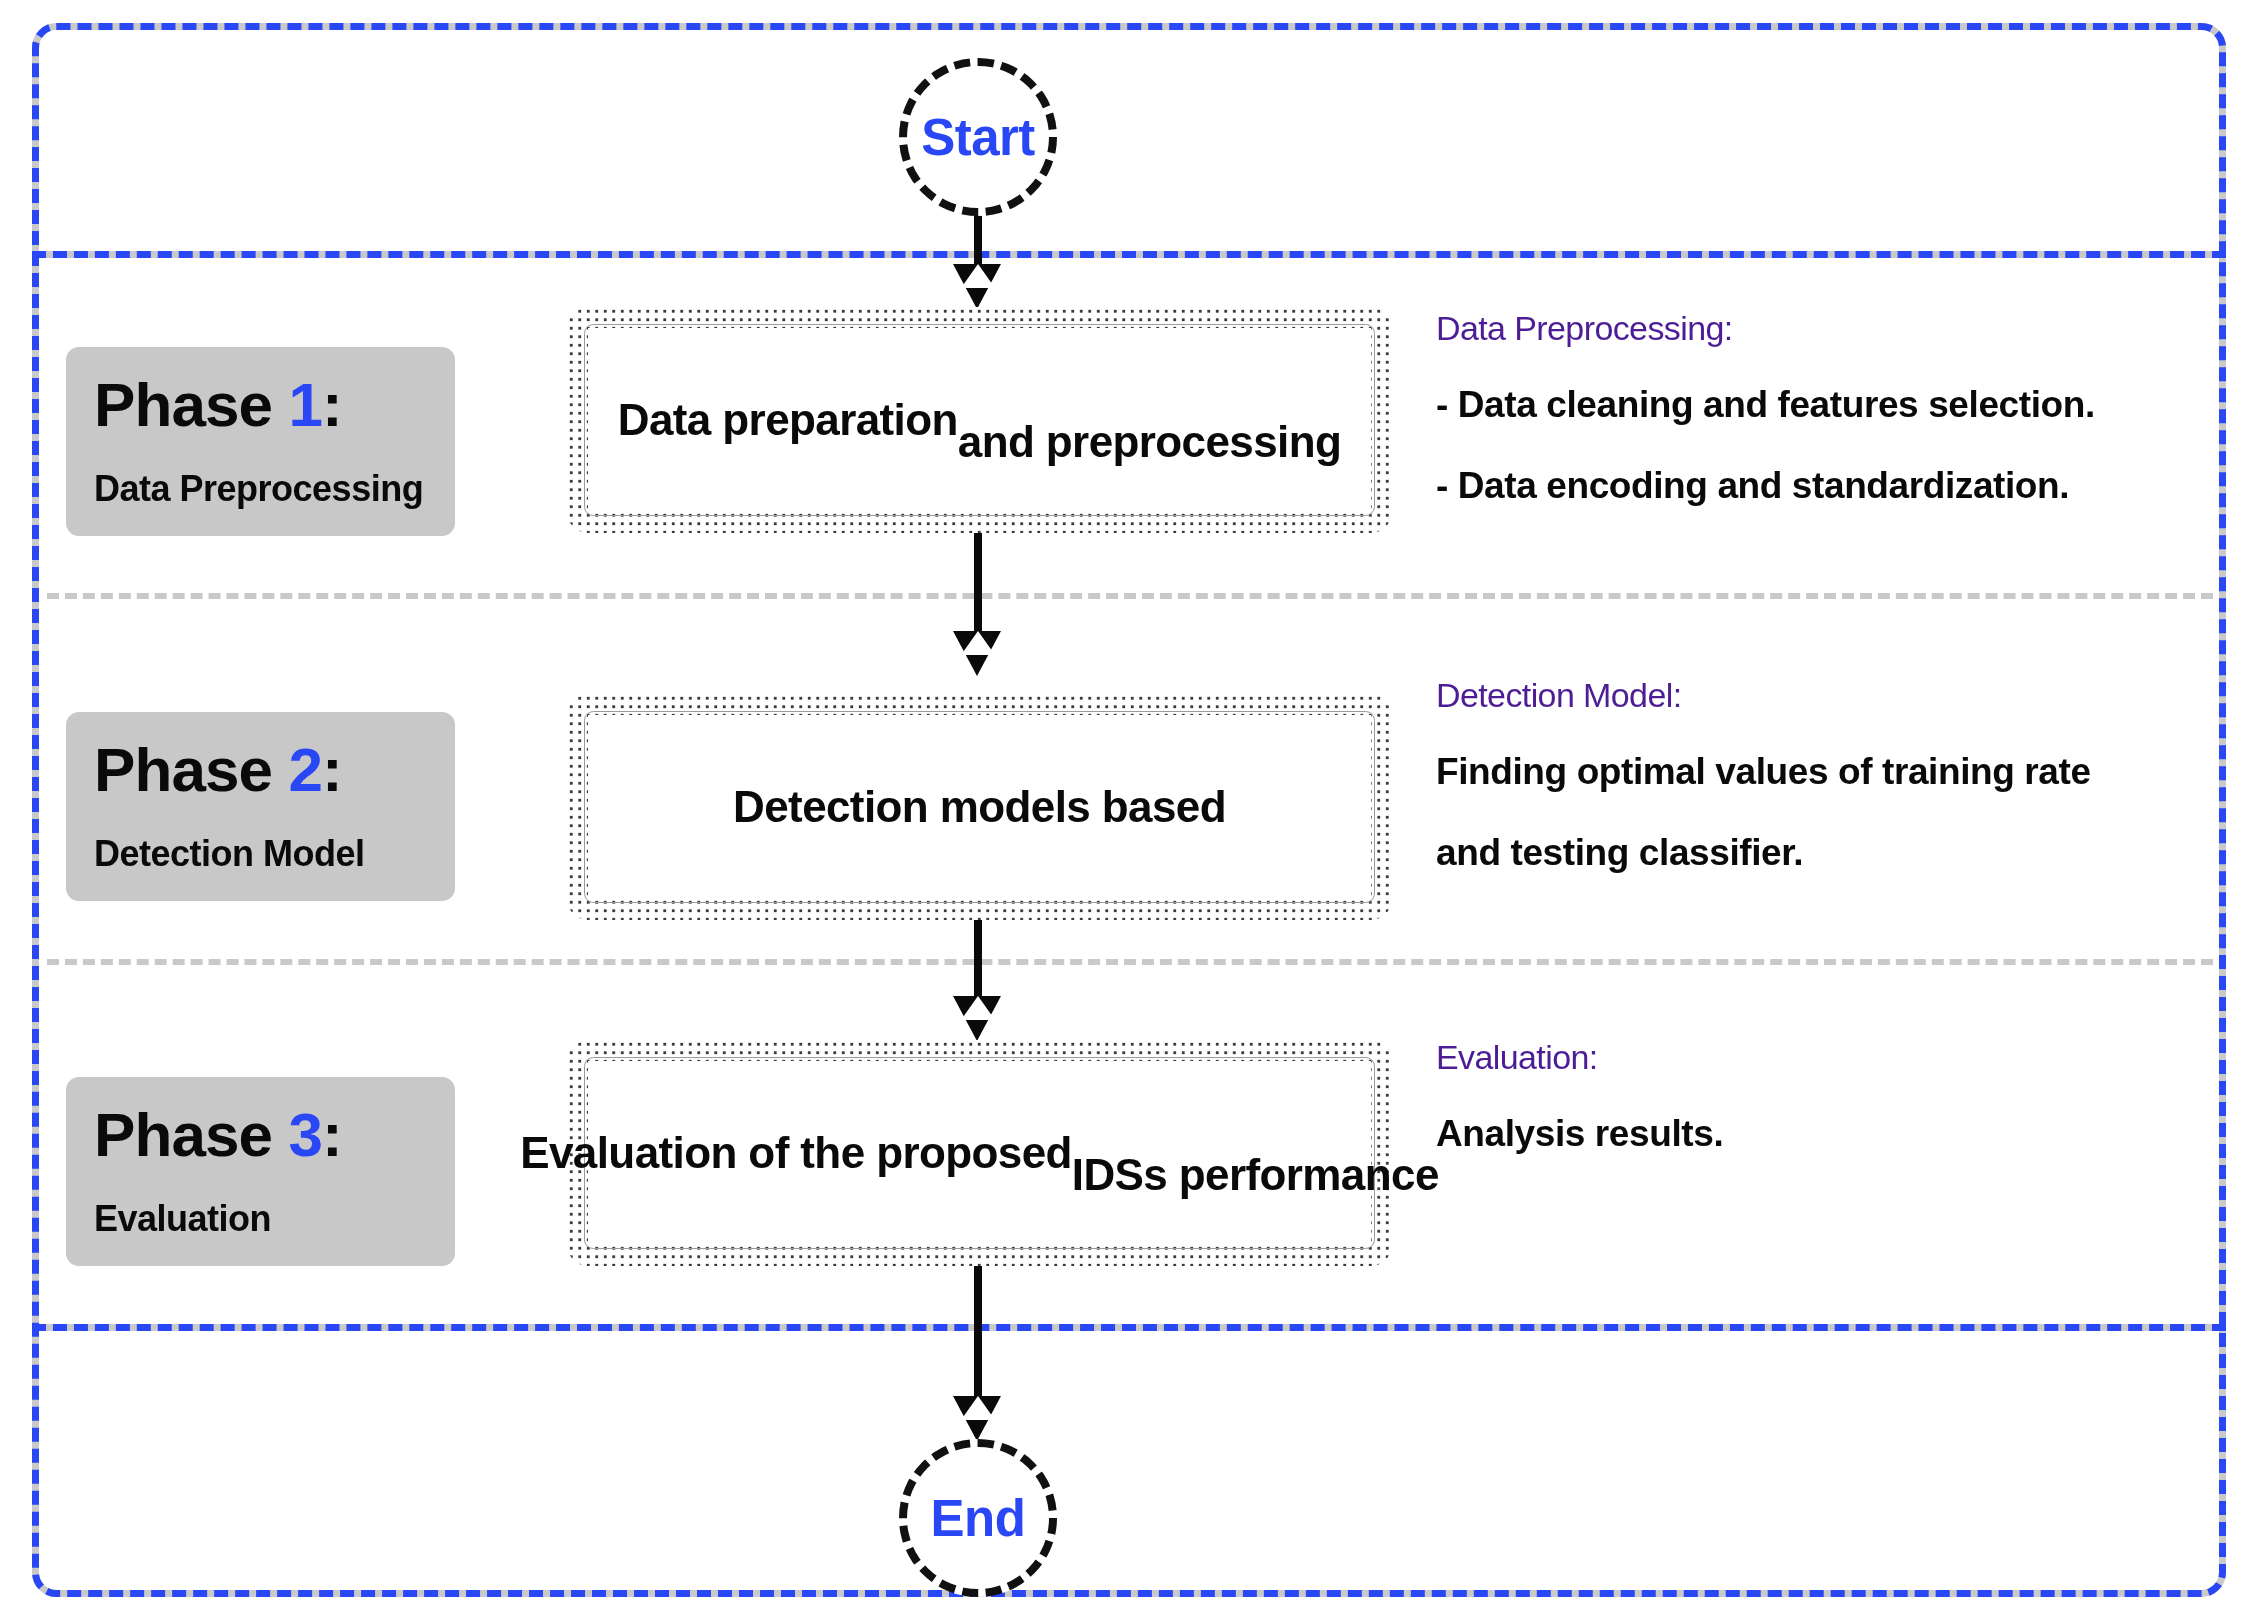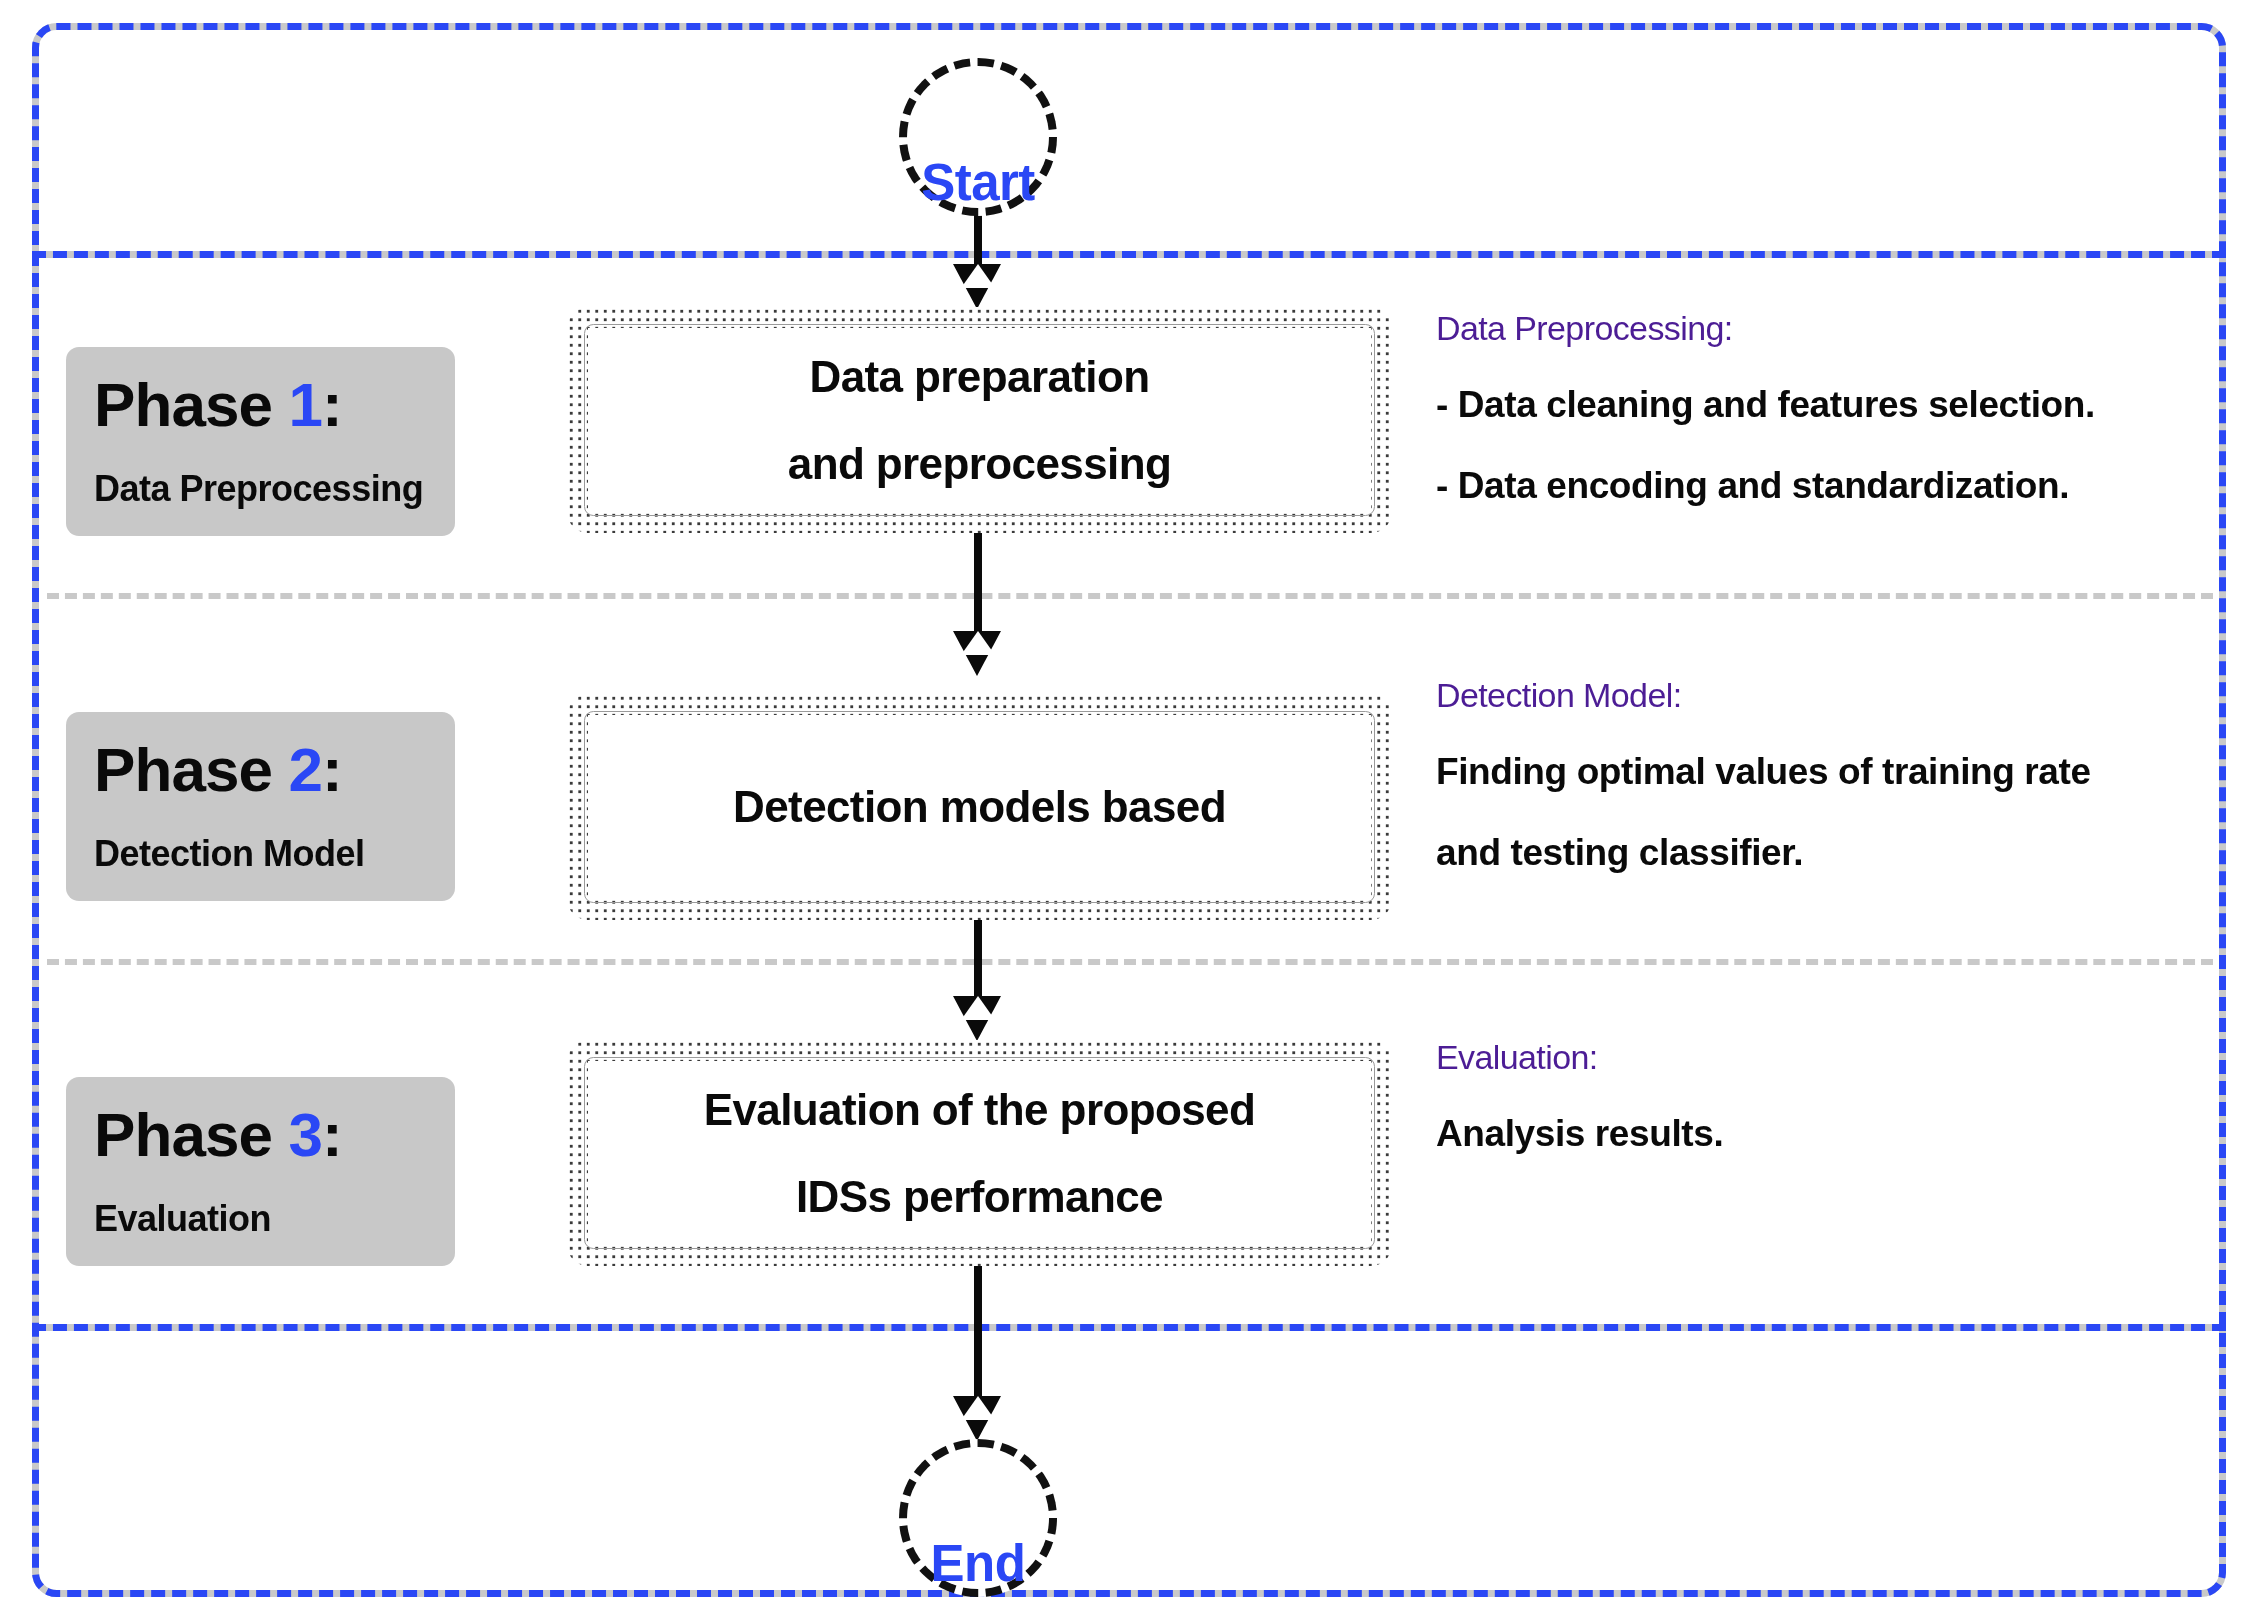--- a/index.html
+++ b/index.html
@@ -75,21 +75,21 @@
 
   
   .terminator {
     position: absolute;
     width: 158px;
     height: 158px;
     border: 8.5px dashed #111111;
     border-radius: 50%;
     box-sizing: border-box;
     display: flex;
-    align-items: flex-end;
+    align-items: center;
     justify-content: center;
     background: #ffffff;
     z-index: 5;
   }
   .terminator-label {
     color: #2a47f5;
     font-size: 51px;
     font-weight: bold;
     letter-spacing: -0.5px;
     line-height: 1;
@@ -102,21 +102,21 @@
     position: absolute;
     left: 567px;
     width: 825px;
     box-sizing: border-box;
     background:
       
       #ffffff;
     border-radius: 21px;
     z-index: 5;
     display: flex;
-    flex-direction: column;
+    flex-direction: row;
     align-items: center;
     justify-content: center;
   }
   
   .process-box::before {
     content: "";
     position: absolute;
     left: 0; top: 0; right: 0; bottom: 0;
     border-radius: 21px;
     background-image: radial-gradient(#3a3a3a 1.5px, transparent 1.6px);

